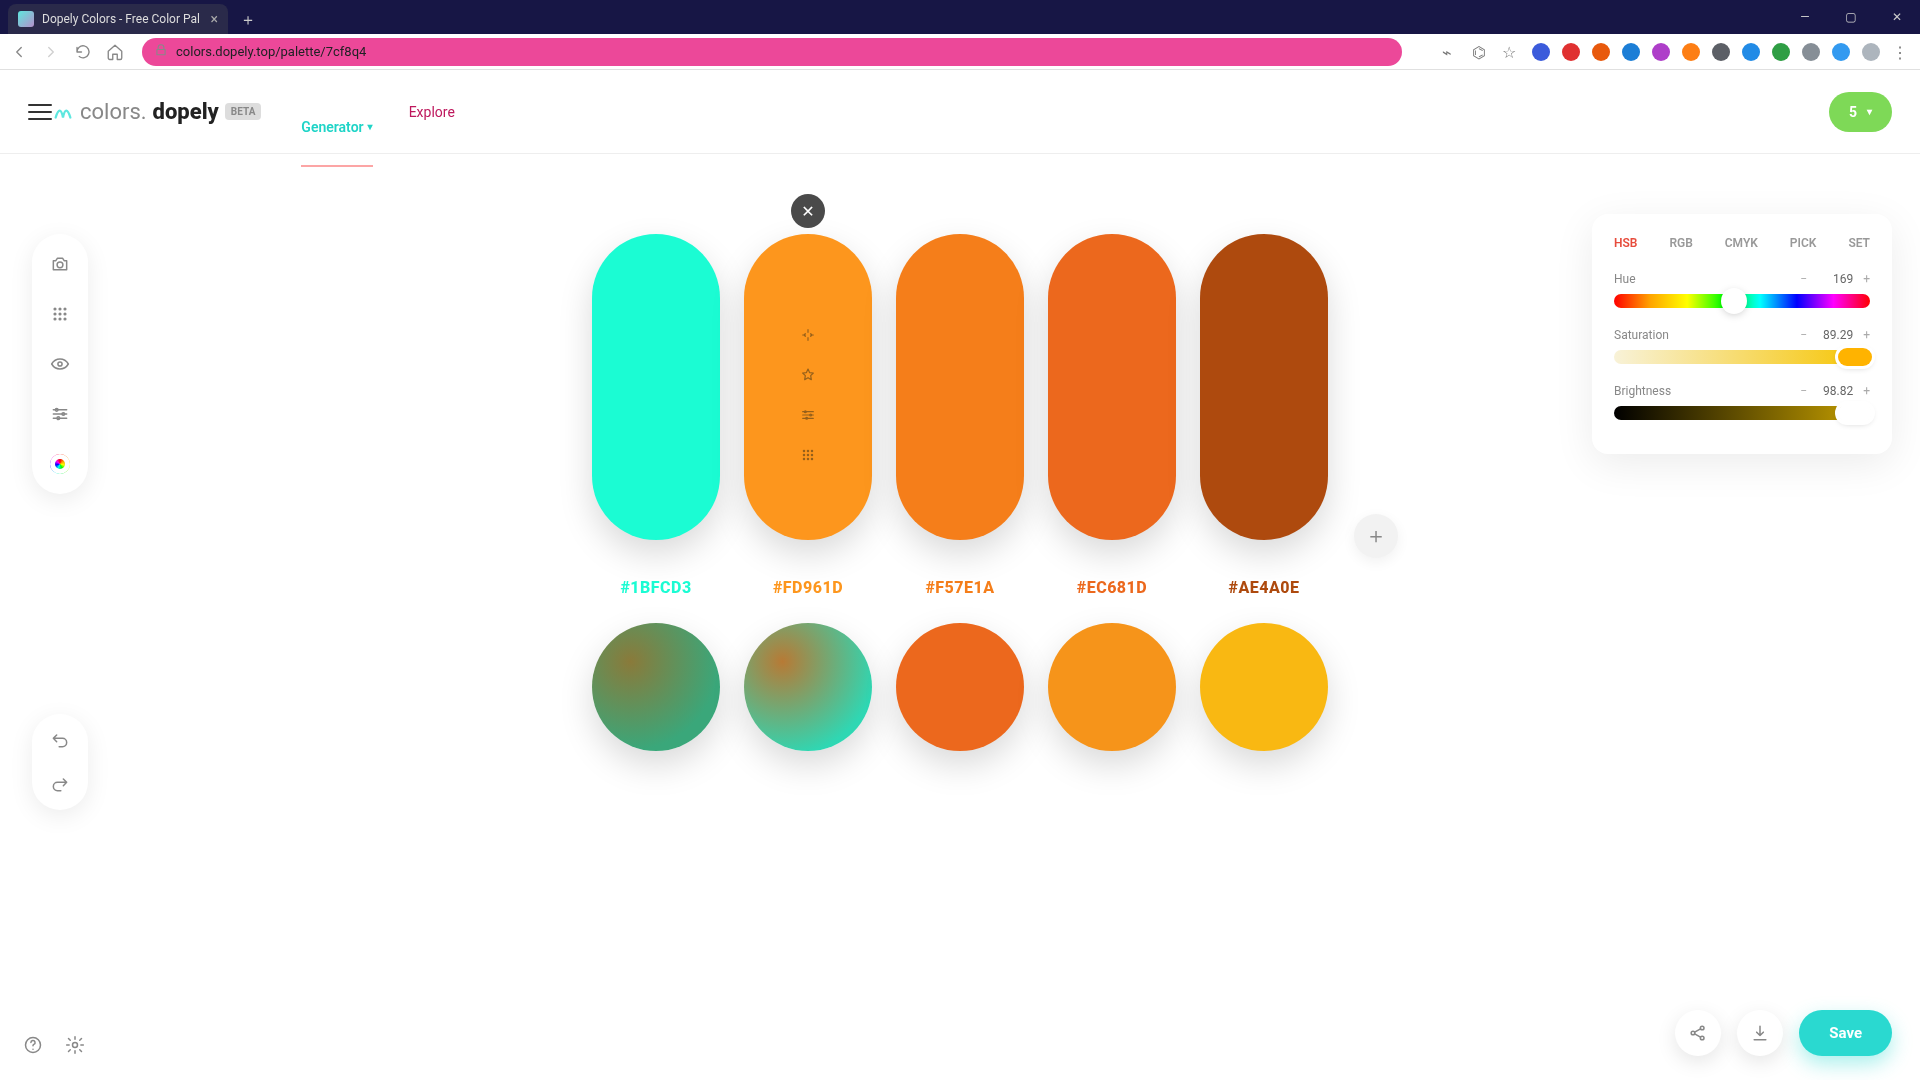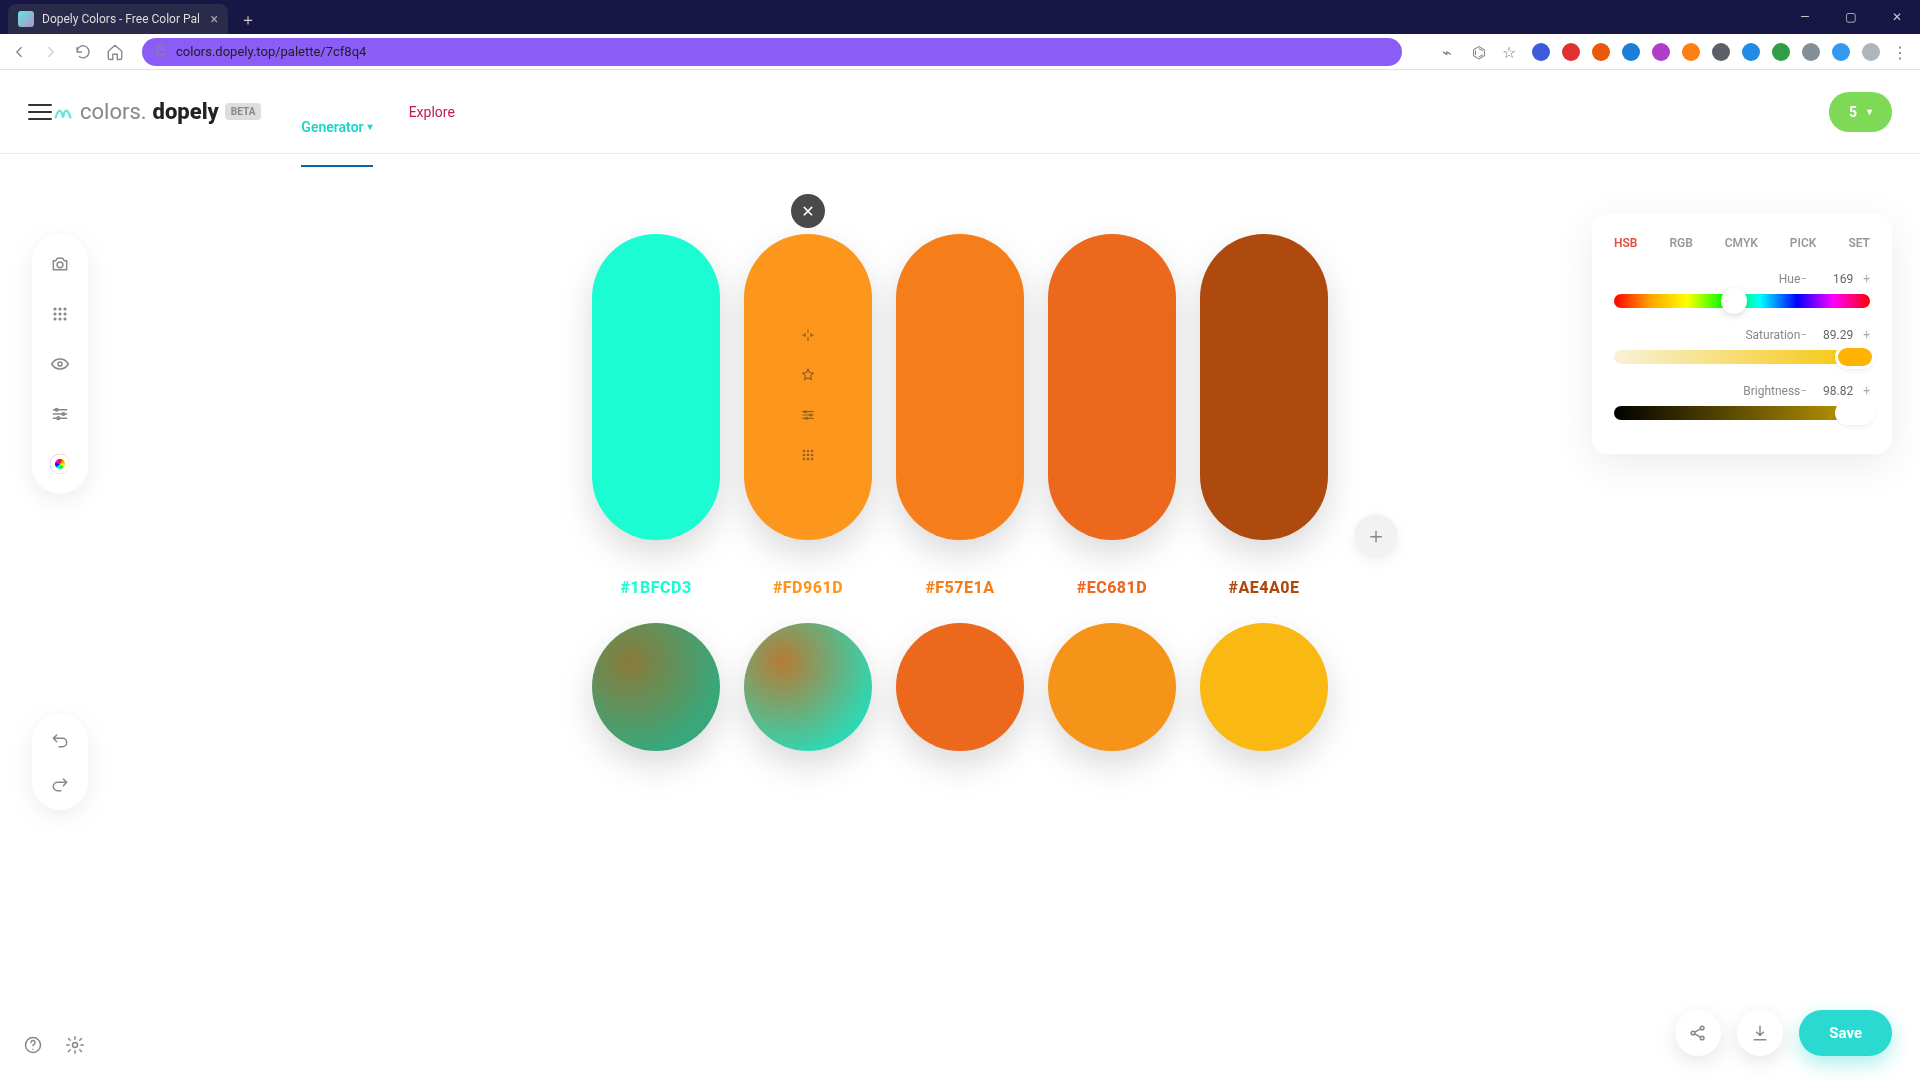--- a/index.html
+++ b/index.html
@@ -11,36 +11,36 @@
 .tab .favicon { width: 16px; height: 16px; background: linear-gradient(135deg,#5ee7df,#b490ca); border-radius: 3px; }
 .tab .title { flex: 1; white-space: nowrap; overflow: hidden; text-overflow: ellipsis; }
 .tab .close { font-size: 14px; color: #aaa; cursor: pointer; }
 .newtab { width: 28px; height: 28px; display:flex;align-items:center;justify-content:center; color:#ccc; margin-left: 6px; border-radius:6px; }
 .chrome-controls { position:absolute; right:0; top:0; display:flex; height:34px; }
 .chrome-controls div { width:46px; display:flex;align-items:center;justify-content:center; color:#ccc; font-size:12px; }
 
 .addrbar { height: 36px; background: #fff; border-bottom: 1px solid #e0e0e0; display:flex; align-items:center; padding: 0 10px; gap:12px; }
 .nav-icons { display:flex; gap:14px; color:#5f6368; }
 .nav-icons span { display:inline-flex; width:18px; height:18px; align-items:center; justify-content:center; }
-.url-field { flex: 0 0 auto; margin-left: 6px; display:flex; align-items:center; gap:8px; background:#8b5cf6; border-radius: 16px; padding: 0 12px; height: 28px; width: 1260px; color:#202124; font-size:13px; }
+.url-field { flex: 0 0 auto; margin-left: 6px; display:flex; align-items:center; gap:8px; background:#ec4899; border-radius: 16px; padding: 0 12px; height: 28px; width: 1260px; color:#202124; font-size:13px; }
 .url-field .lock { color:#5f6368; }
 .ext-icons { margin-left:auto; display:flex; gap:12px; align-items:center; }
 .ext-icons span { width:18px;height:18px; border-radius:50%; display:inline-block; }
 
 
 .app-header { height: 84px; border-bottom: 1px solid #eee; display:flex; align-items:center; padding: 0 28px; }
 .hamburger { width:24px; height:24px; display:flex; flex-direction:column; justify-content:center; gap:5px; cursor:pointer; }
 .hamburger div { height:2px; background:#333; border-radius:2px; }
 .logo { display:flex; align-items:center; gap:6px; font-size:22px; font-weight:400; color:#333; }
 .logo .mark { width:22px; height:22px; }
 .logo .colors-word { color:#888; font-weight:400; }
 .logo .dopely-word { font-weight:800; color:#222; }
 .logo .beta { background:#ddd; color:#888; font-size:10px; padding:3px 6px; border-radius:4px; font-weight:700; }
 .nav-links { display:flex; gap:36px; margin-left: 40px; align-items:center; font-size:14px; }
-.nav-links .generator { color:#1fd4c7; font-weight:600; display:flex; gap:4px; align-items:center; border-bottom: 2px solid #0369a1; padding-bottom: 30px; margin-bottom: -32px; padding-top: 30px;}
+.nav-links .generator { color:#1fd4c7; font-weight:600; display:flex; gap:4px; align-items:center; border-bottom: 2px solid #fca5a5; padding-bottom: 30px; margin-bottom: -32px; padding-top: 30px;}
 .nav-links .explore { color:#be185d; }
 .credits-pill { margin-left:auto; background:#7ed957; color:#fff; border-radius: 22px; height:40px; padding: 0 20px; display:flex; align-items:center; gap:10px; font-weight:700; font-size:14px;}
 .credits-pill .chev { font-size:10px; }
 
 
 .main { position: relative; height: calc(1080px - 34px - 36px - 84px); }
 
 
 .left-rail { position:absolute; left: 32px; top: 80px; width: 56px; background:#fff; border-radius: 28px; box-shadow: 0 6px 24px rgba(0,0,0,.08); display:flex; flex-direction:column; align-items:center; padding: 18px 0; gap:26px; }
 .left-rail .tool { width:24px; height:24px; display:flex; align-items:center; justify-content:center; color:#888; cursor:pointer; }
@@ -61,21 +61,21 @@
 .circle { width:128px; height:128px; border-radius:50%; box-shadow: 0 14px 34px rgba(0,0,0,.15); }
 
 .add-btn { position:absolute; width:44px;height:44px;border-radius:50%; background:#f2f2f2; display:flex;align-items:center;justify-content:center; color:#888; font-size:22px; cursor:pointer; box-shadow:0 4px 14px rgba(0,0,0,.06);}
 .add-right { right:-70px; top: 280px; }
 
 
 .hsb-panel { position:absolute; right: 28px; top: 60px; width: 300px; background:#fff; border-radius:16px; box-shadow: 0 10px 40px rgba(0,0,0,.08); padding: 22px 22px 26px; }
 .hsb-tabs { display:flex; justify-content:space-between; font-size:12px; color:#999; font-weight:600; margin-bottom: 22px;}
 .hsb-tabs .active { color:#e74c3c; }
 .slider-group { margin-bottom: 20px; }
-.slider-head { display:flex; align-items:center; justify-content:flex-end; font-size:12px; color:#888; margin-bottom:8px;}
+.slider-head { display:flex; align-items:center; justify-content:space-between; font-size:12px; color:#888; margin-bottom:8px;}
 .slider-head .val-controls { display:flex; gap:10px; align-items:center; color:#aaa; font-size:12px;}
 .slider-head .val { color:#666; min-width:36px; text-align:right;}
 .slider-track { height:14px; border-radius:8px; position:relative; }
 .slider-thumb { position:absolute; top:50%; transform:translate(-50%,-50%); width:22px;height:22px;border-radius:50%; background:#fff; box-shadow:0 0 0 2px #fff, 0 2px 8px rgba(0,0,0,.25); }
 .hue-track { background: linear-gradient(90deg,red,orange,yellow,lime,cyan,blue,magenta,red); }
 .sat-track { background: linear-gradient(90deg,#f8f2d8,#f6c400); }
 .bri-track { background: linear-gradient(90deg,#000,#c9a200); }
 .sat-thumb-pill { position:absolute; right:-2px; top:50%; transform:translateY(-50%); width:34px; height:18px; border-radius:10px; background:#ffb300; box-shadow:0 0 0 3px #fff, 0 2px 6px rgba(0,0,0,.2);}
 .bri-thumb-pill { position:absolute; right:-2px; top:50%; transform:translateY(-50%); width:34px; height:18px; border-radius:10px; background:#fff; box-shadow:0 0 0 3px #fff, 0 2px 6px rgba(0,0,0,.2);}
 

